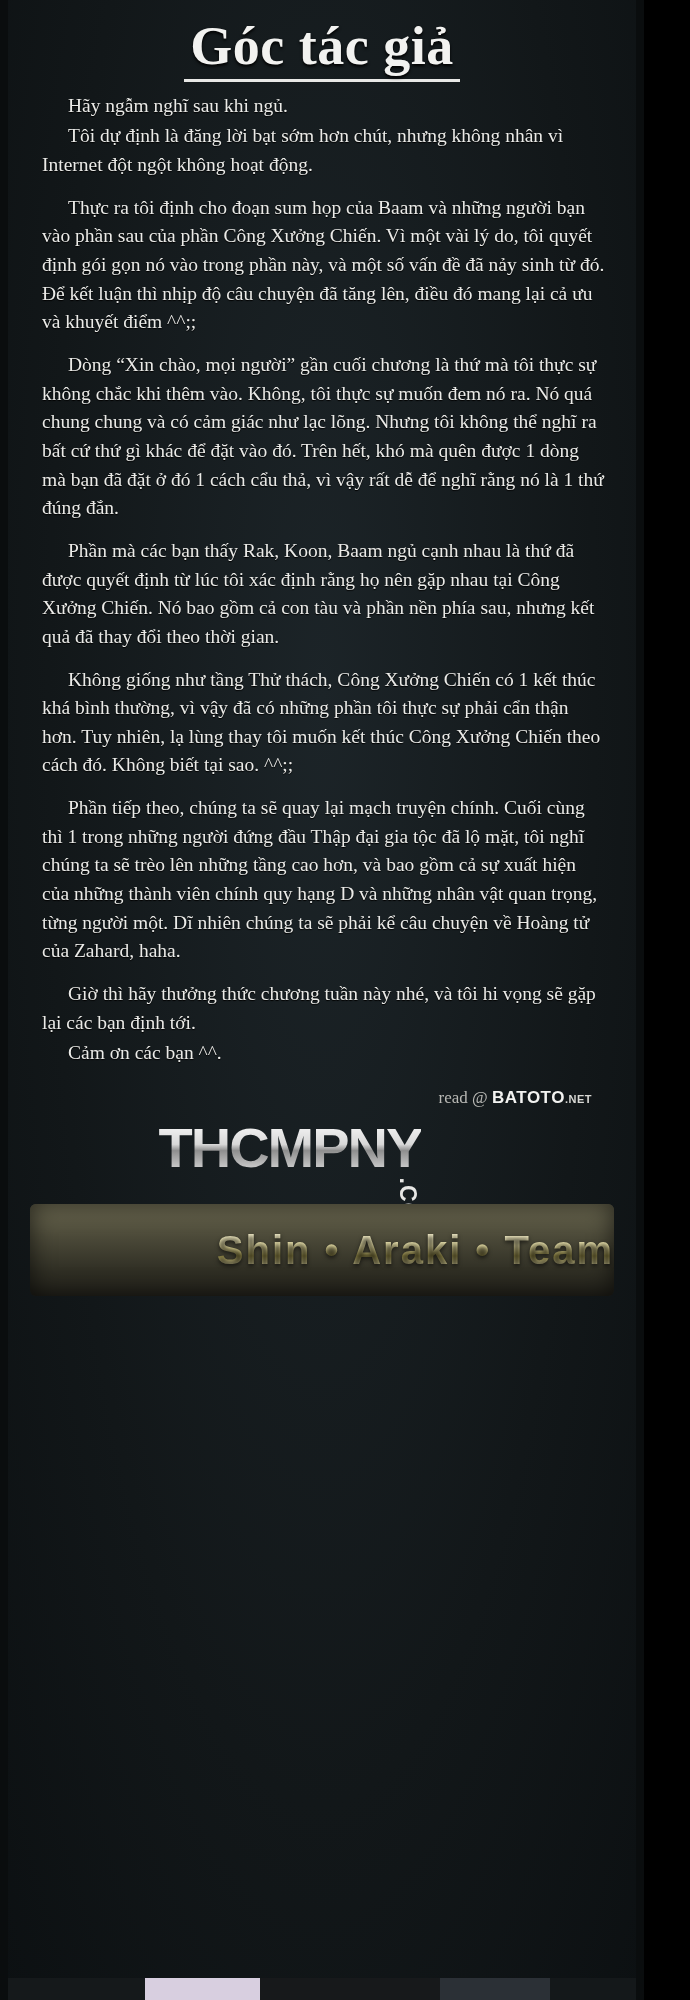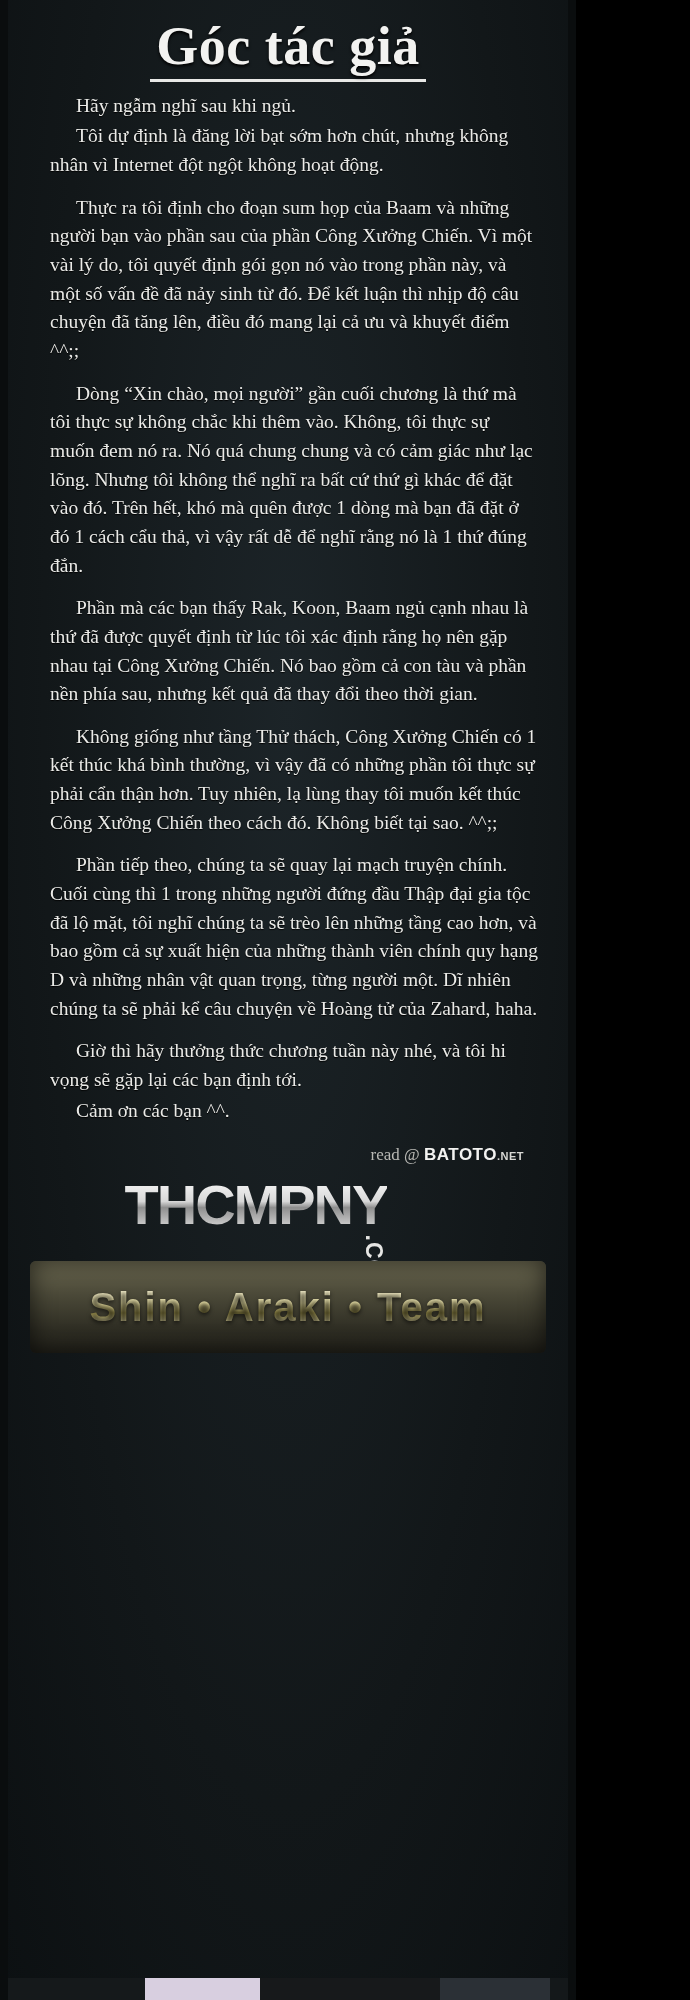--- a/index.html
+++ b/index.html
@@ -8,21 +8,21 @@
     background: #000;
   }
   body {
     width: 690px;
     height: 2000px;
     overflow: hidden;
     font-family: "Liberation Serif", serif;
   }
   .page {
     position: relative;
-    width: 576px;
+    width: 644px;
     height: 2000px;
     background: #6d28d9;
     overflow: hidden;
   }
   
   .page::before {
     content: "";
     position: absolute;
     inset: 0;
     background:
@@ -52,21 +52,21 @@
     text-shadow: 0 2px 3px #000;
   }
   .body-text {
     color: #ebebe8;
     font-size: 19.5px;
     line-height: 1.47;
     font-family: "Liberation Serif", serif;
     text-shadow: 0 1px 1px #000;
   }
   .body-text p {
-    margin: 0 0 14px 12px;
+    margin: 0 0 14px 4px;
     text-indent: 26px;
   }
   .body-text p.tight {
     margin-bottom: 2px;
   }
   .signature {
     text-align: center;
     color: #ededea;
     font-weight: bold;
     font-size: 23px;
@@ -136,21 +136,21 @@
     position: relative;
     z-index: 3;
     margin: 10px 30px 0 30px;
     height: 92px;
     border-radius: 6px;
     background:
       linear-gradient(180deg, #6d6a52 0%, #4c4a39 35%, #2e2d23 75%, #23221b 100%);
     box-shadow: inset 0 0 24px rgba(0,0,0,0.65);
     display: flex;
     align-items: center;
-    justify-content: center;
+    justify-content: flex-end;
   }
   .team-banner .team-text {
     font-family: "Liberation Sans", sans-serif;
     font-weight: bold;
     font-size: 40px;
     letter-spacing: 2px;
     background: linear-gradient(180deg, #fffbe2 0%, #e8dfa4 40%, #8f8544 62%, #f6f0cf 100%);
     -webkit-background-clip: text;
     background-clip: text;
     color: transparent;

